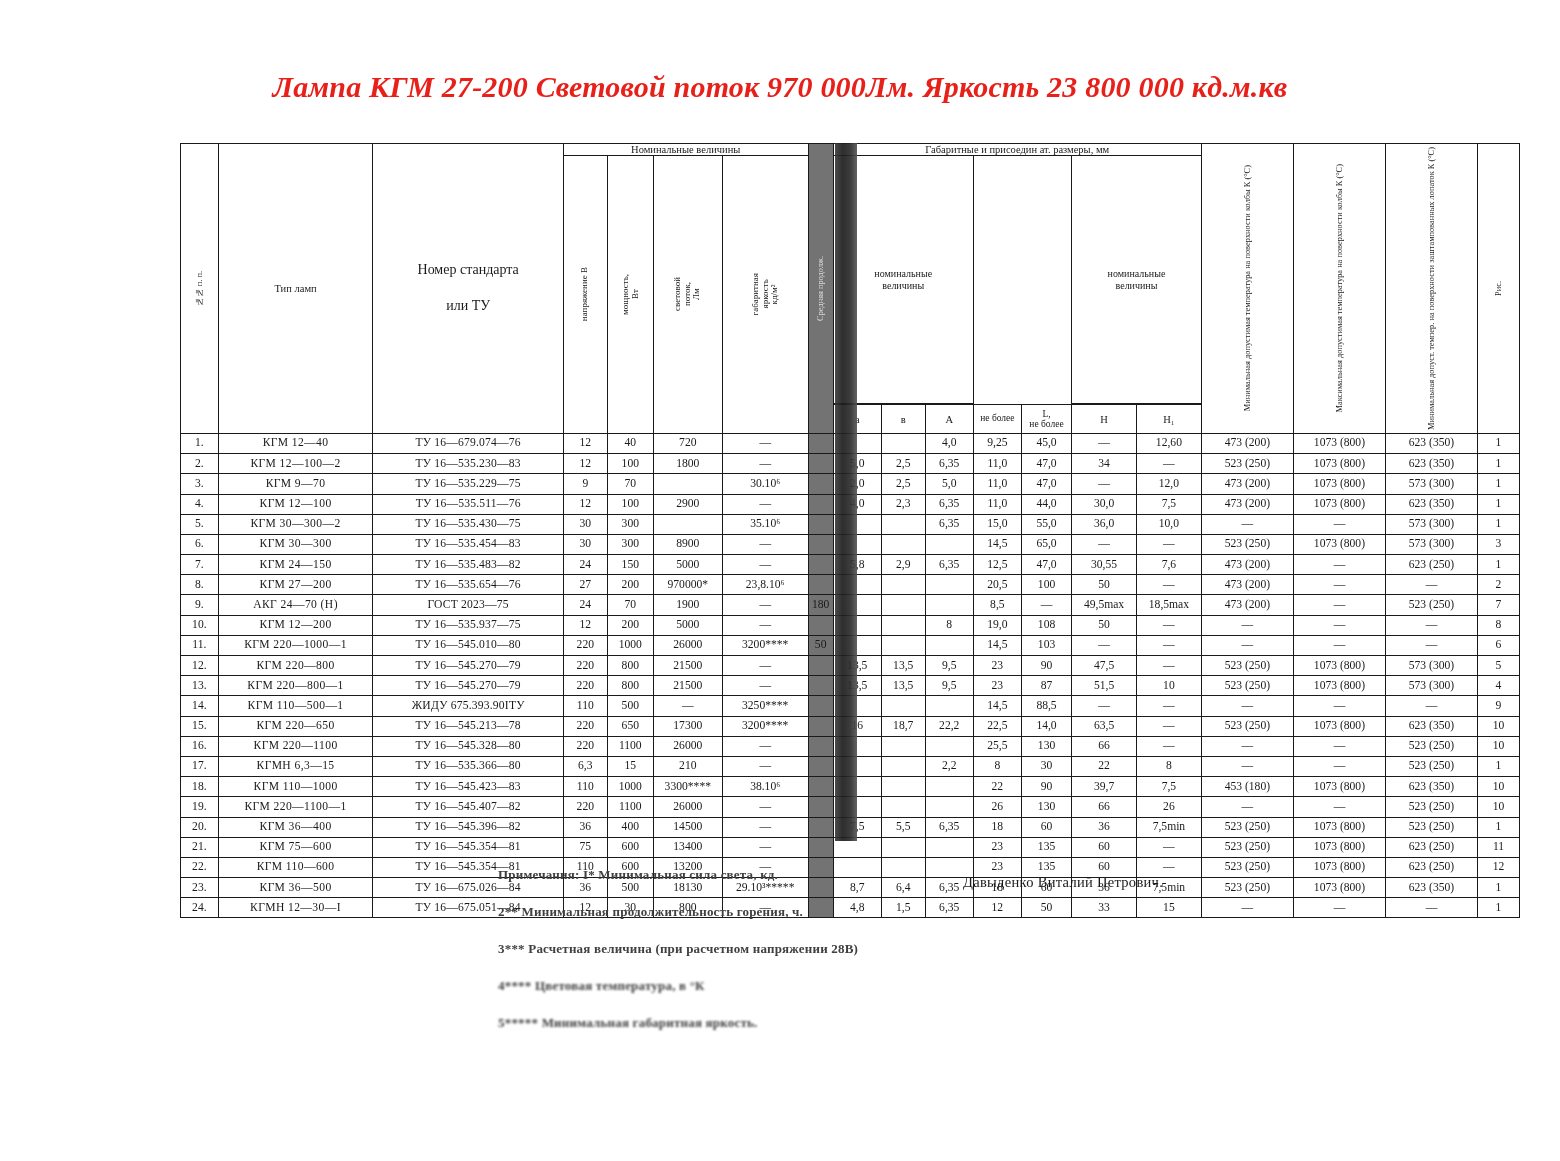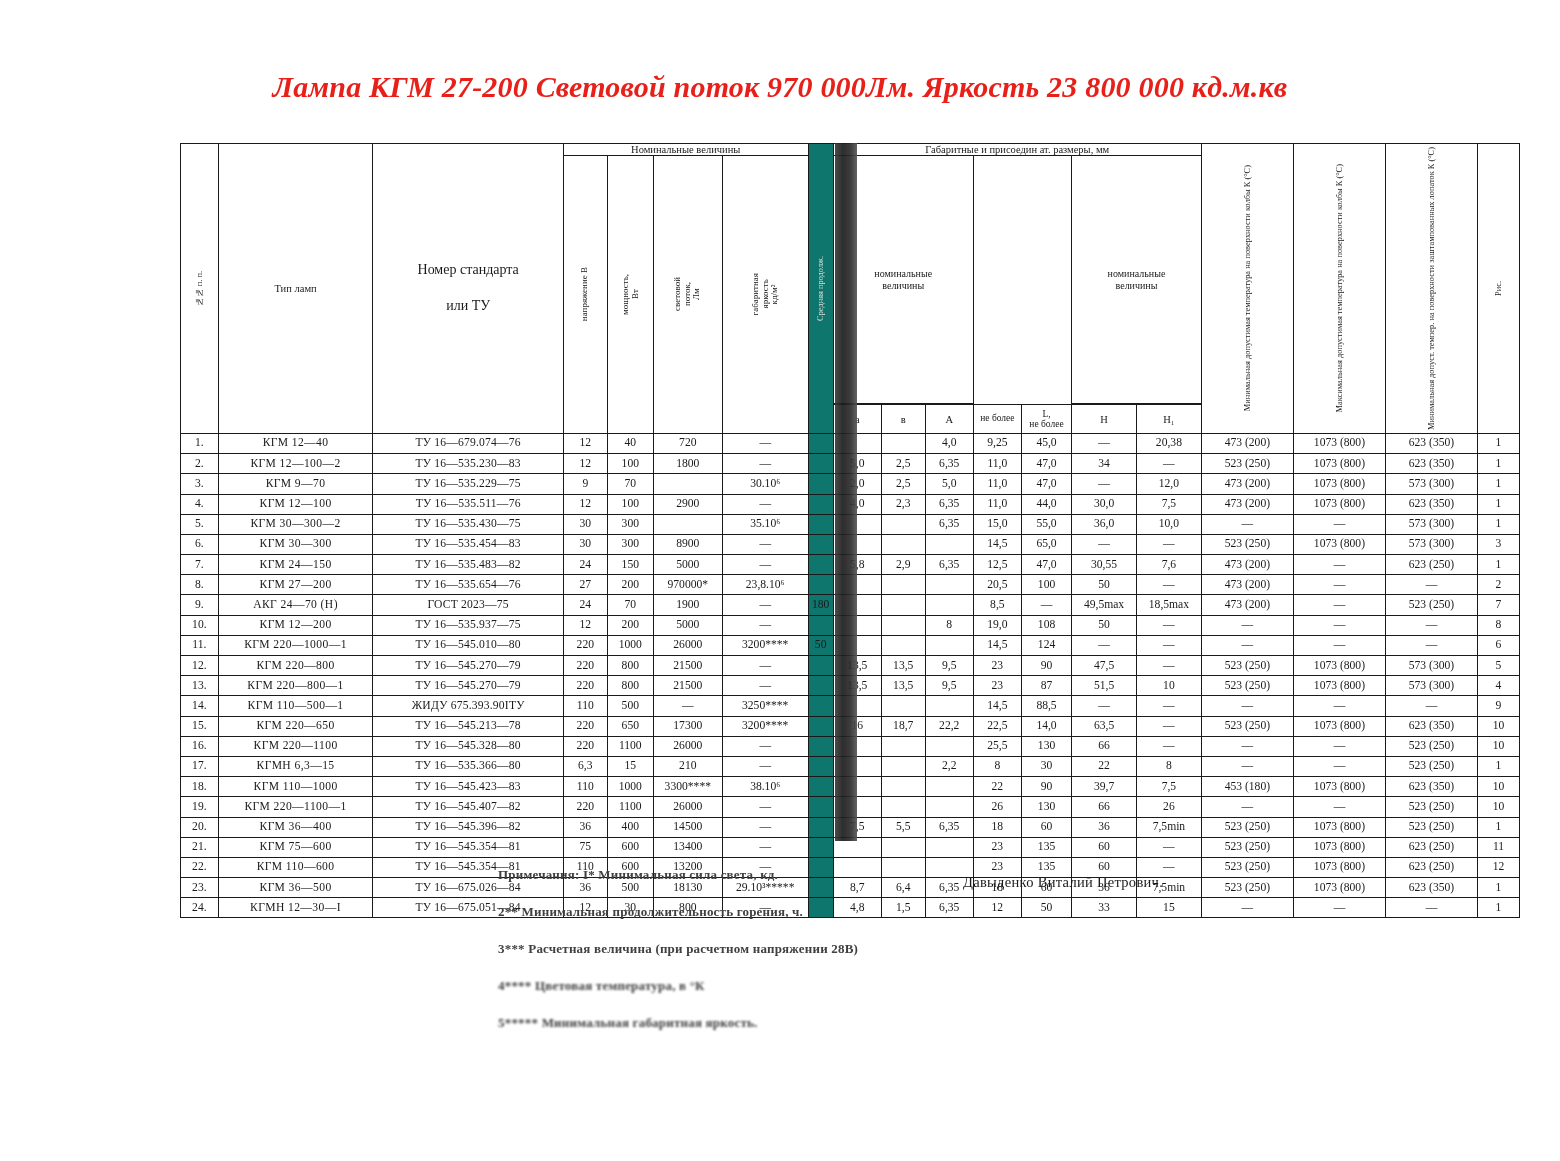--- a/index.html
+++ b/index.html
@@ -75,21 +75,21 @@
   .vert.tiny  { font-size: 8.4px; }
 
   .hdr-group { font-size: 10.5px; padding: 2px 0; }
   .hdr-sub   { font-size: 10px; padding: 2px 0; }
 
   
   tbody td { height: 19.2px; font-size: 11.6px; padding: 0 2px; }
   td.num     { width: 34px; text-align: right; padding-right: 6px; }
   td.type    { text-align: left; padding-left: 22px; letter-spacing: 0.4px; }
   td.std     { text-align: left; padding-left: 10px; letter-spacing: 0.2px; }
-  td.smear   { background: #0f766e; margin-left: 28px; }
+  td.smear   { background: #737373; margin-left: 28px; }
 
   
   col.smearcol { }
   .smear-strip {
     position: absolute;
     left: 835px;
     top: 143px;
     width: 22px;
     height: 698px;
     background: linear-gradient(90deg, #3a3a3a 0%, #1c1c1c 35%, #2c2c2c 70%, #555 100%);
@@ -232,21 +232,21 @@
           <td>40</td>
           <td>720</td>
           <td>—</td>
           <td class="smear"></td>
           <td></td>
           <td></td>
           <td>4,0</td>
           <td>9,25</td>
           <td>45,0</td>
           <td>—</td>
-          <td>20,38</td>
+          <td>12,60</td>
           <td>473 (200)</td>
           <td>1073 (800)</td>
           <td>623 (350)</td>
           <td>1</td>
         </tr>
         <tr>
           <td class="num">2.</td>
           <td class="type">КГМ  12—100—2</td>
           <td class="std">ТУ  16—535.230—83</td>
           <td>12</td>
@@ -440,21 +440,21 @@
           <td class="std">ТУ  16—545.010—80</td>
           <td>220</td>
           <td>1000</td>
           <td>26000</td>
           <td>3200****</td>
           <td class="smear">50</td>
           <td></td>
           <td></td>
           <td></td>
           <td>14,5</td>
-          <td>124</td>
+          <td>103</td>
           <td>—</td>
           <td>—</td>
           <td>—</td>
           <td>—</td>
           <td>—</td>
           <td>6</td>
         </tr>
         <tr>
           <td class="num">12.</td>
           <td class="type">КГМ  220—800</td>

